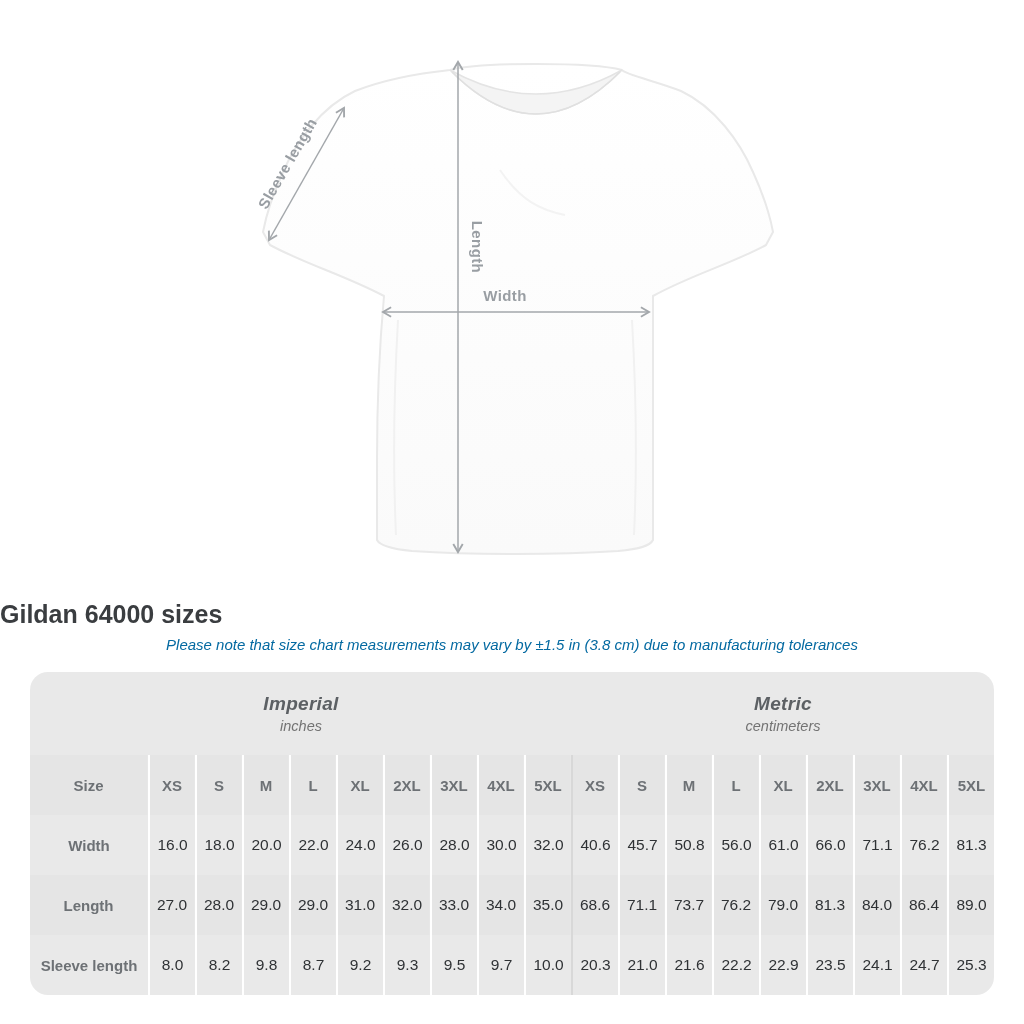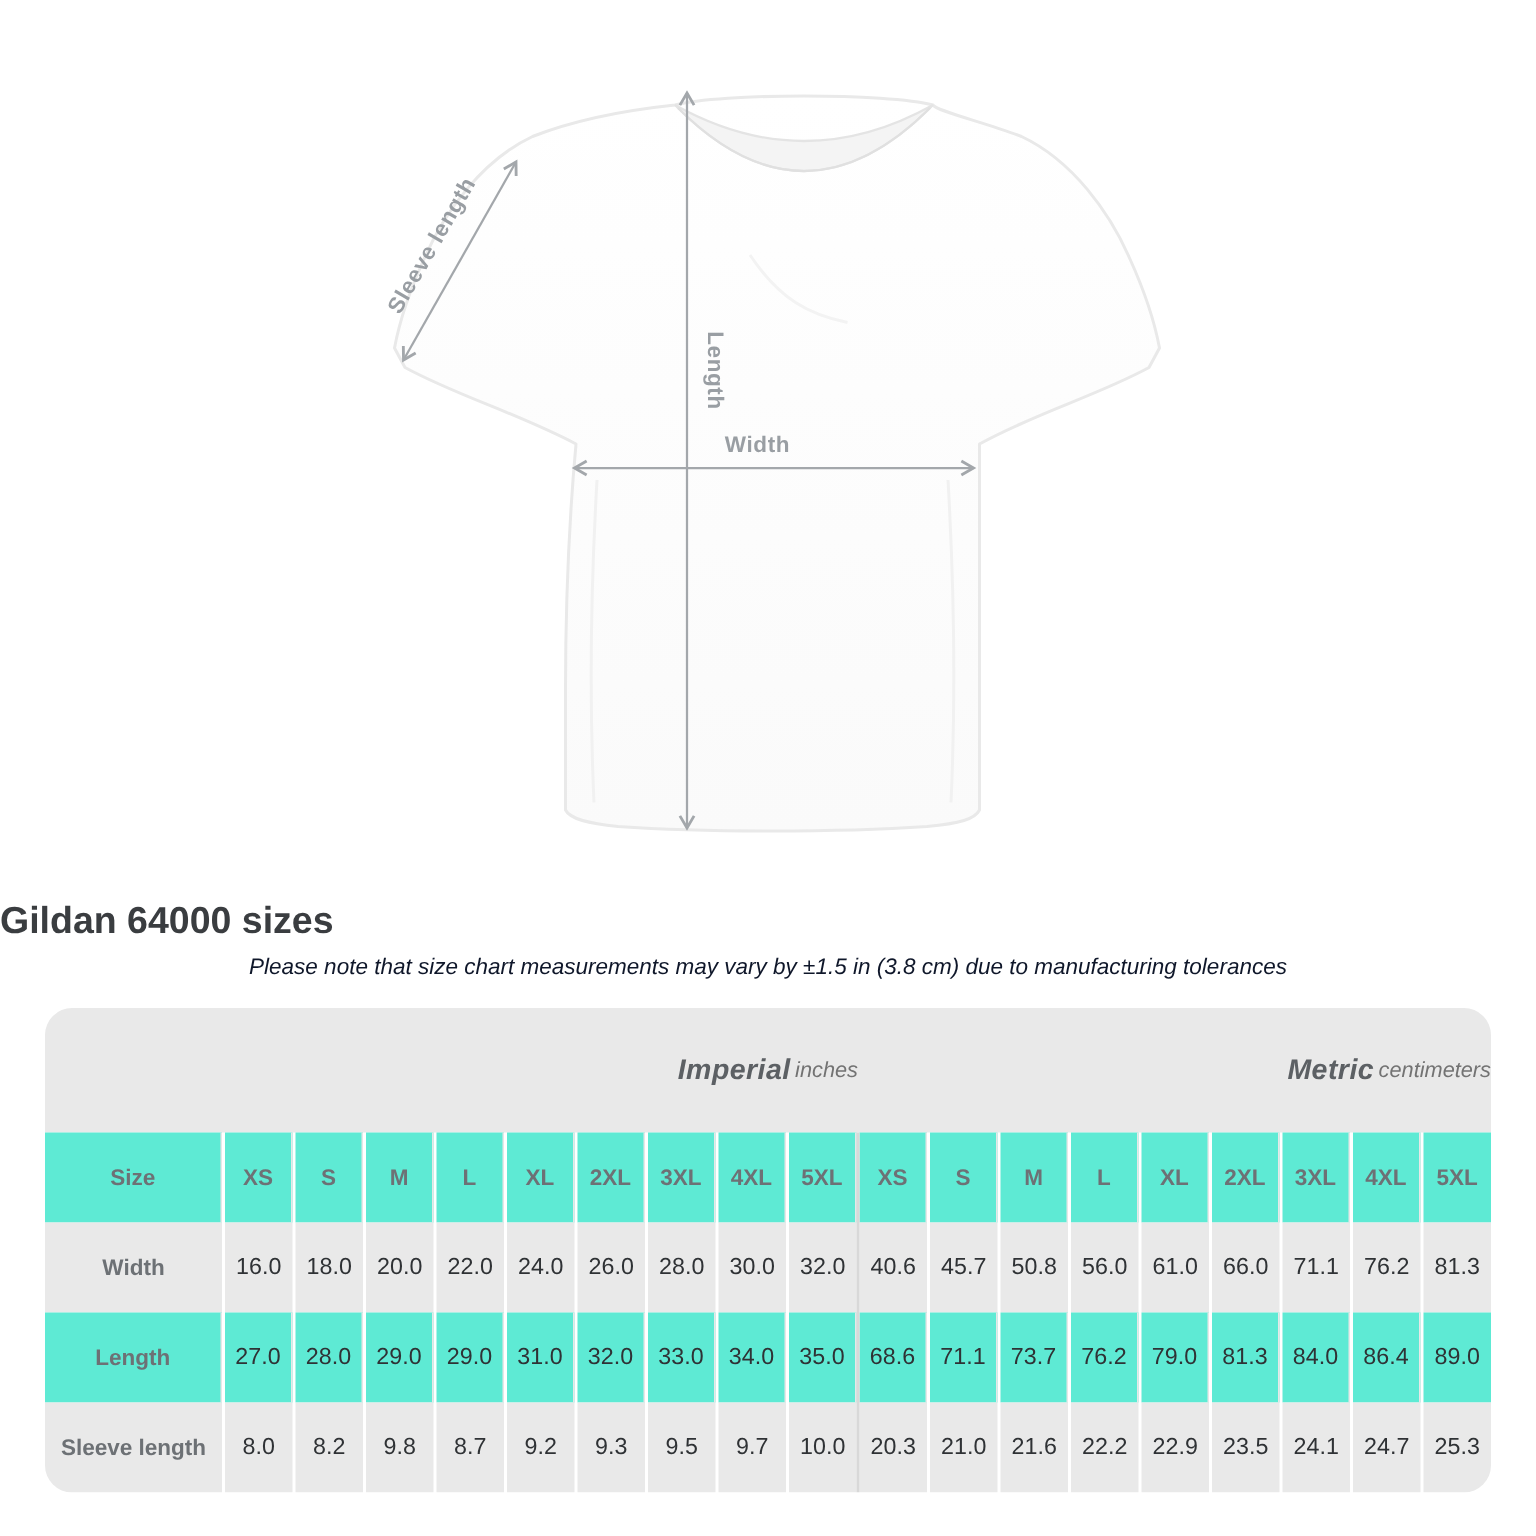--- a/index.html
+++ b/index.html
@@ -10,38 +10,38 @@
   
   #shirt-svg{position:absolute;left:0;top:0;}
   .measure-label{fill:#999ea3;font-weight:bold;font-size:15px;letter-spacing:.4px;}
   
   .chart-title{
     position:absolute;top:600px;left:0;width:100%;text-align:left;
     font-size:25px;font-weight:bold;color:#3a3d40;
   }
   .chart-note{
     position:absolute;top:636px;left:0;width:100%;text-align:center;
-    font-style:italic;font-size:15px;color:#0f172a;
+    font-style:italic;font-size:15px;color:#0369a1;
   }
   
   .table-wrap{
     position:absolute;left:30px;top:672px;width:964px;
     border-radius:18px;overflow:hidden;background:#ffffff;
   }
   .units-band{display:flex;background:#e9e9e9;height:83px;}
-  .units-section{display:flex;flex-direction:row;align-items:center;justify-content:flex-end;gap:3px;}
+  .units-section{display:flex;flex-direction:column;align-items:center;justify-content:center;gap:3px;}
   .units-section.imperial{width:542px;}
   .units-section.metric{flex:1;}
   .units-title{font-size:19px;font-weight:bold;font-style:italic;color:#5c6064;letter-spacing:.3px;}
   .units-sub{font-size:14.5px;font-style:italic;color:#737373;}
   #grid{display:grid;grid-template-columns:118px repeat(18,1fr);column-gap:2px;position:relative;}
   .cell{height:60px;display:flex;align-items:center;justify-content:center;
         font-size:15.5px;color:#2f3235;white-space:nowrap;}
   .row-g{background:#e9e9e9;}
-  .row-w{background:#5eead4;}
+  .row-w{background:#e5e5e5;}
   .sep{border-right:1px solid #e7e7e7;}
   .head{font-weight:bold;color:#6d7175;font-size:15px;}
   .label{font-weight:bold;color:#6d7175;font-size:15px;}
   .section-divider{
     position:absolute;left:541px;top:0;bottom:0;width:2px;background:#d8d8d8;
   }
 </style>
 </head>
 <body>
 

